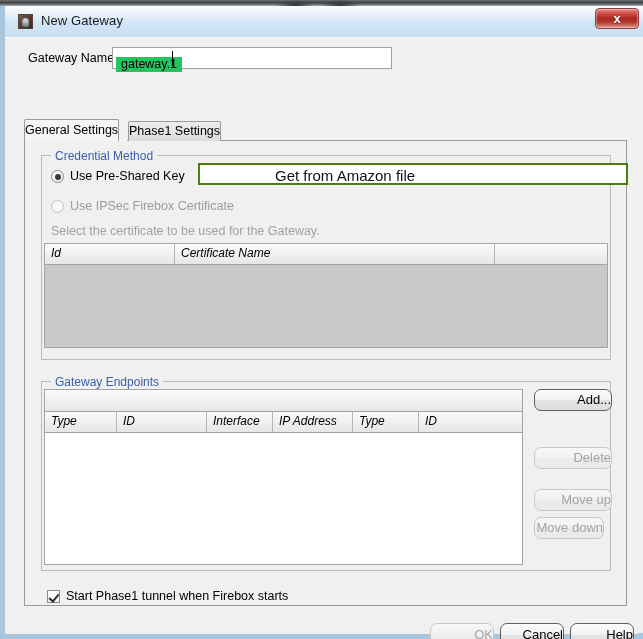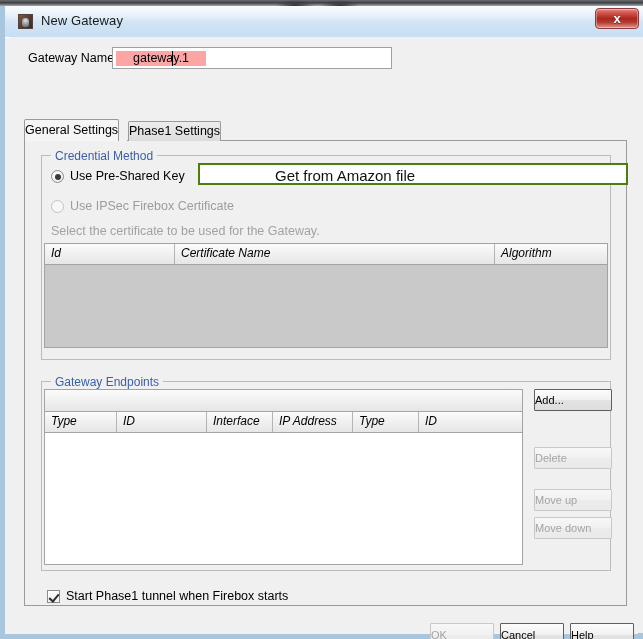--- a/index.html
+++ b/index.html
@@ -137,25 +137,25 @@
     position: absolute;
     left: 90px; top: 0px;
     width: 280px; height: 22px;
     background: #ffffff;
     border: 1px solid #a0a0a0;
     box-sizing: border-box;
     cursor: text;
   }
   #gateway-name-input .val {
     position: absolute;
-    left: 3px; top: 3px;
+    left: 3px; top: 9px;
     font-size: 12.5px;
     color: #000;
-    background: #fca5a5;
-    padding: 0 17px;
+    background: #22c55e;
+    padding: 0 5px;
     line-height: 15px;
   }
   #gateway-name-input .caret {
     position: absolute;
     left: 59px; top: 3px;
     width: 1px; height: 15px;
     background: #000;
   }
 
   
@@ -325,25 +325,25 @@
   }
   .tbody-empty {
     background: #ffffff;
   }
 
   
   .btn {
     position: absolute;
     box-sizing: border-box;
     border: 1px solid #8d8d8d;
-    border-radius: 1px;
+    border-radius: 7px;
     background: linear-gradient(180deg,#fcfcfc 0%, #f1f1f1 48%, #e3e3e3 52%, #dedede 100%);
-    font-size: 11px;
-    color: #000;
-    text-align: left;
+    font-size: 13px;
+    color: #000;
+    text-align: right;
     cursor: pointer;
     user-select: none;
   }
   .btn.strong { border-color: #5f5f5f; }
   .btn.disabled {
     color: #a4a4a4;
     border-color: #c8c8c8;
     background: linear-gradient(180deg,#f7f7f7 0%, #f1f1f1 48%, #ececec 52%, #eaeaea 100%);
     cursor: default;
   }
@@ -447,21 +447,20 @@
           <div class="radio disabled"></div>
           <div class="radio-label disabled">Use IPSec Firebox Certificate</div>
         </div>
 
         <div class="hint-text" style="left:26px; top:83px;">Select the certificate to be used for the Gateway.</div>
 
         <div class="table" style="left:19px; top:102px; width:564px; height:105px;">
           <div class="thead">
             <div class="th" style="width:130px">Id</div>
             <div class="th" style="width:320px">Certificate Name</div>
-            <div class="th last" style="width:112px">Algorithm</div>
           </div>
           <div class="tbody-disabled" style="height:84px;"></div>
         </div>
 
         <div class="groupbox" style="left:16px; top:240px; width:570px; height:190px;">
           <div class="group-title">Gateway Endpoints</div>
         </div>
 
         <div class="table" style="left:19px; top:248px; width:479px; height:176px;">
           <div class="thead two-level">
@@ -479,21 +478,21 @@
 
         <div class="btn strong" style="left:509px; top:248px; width:78px; height:22px; line-height:20px;">
           <span>Add...</span>
         </div>
         <div class="btn disabled" style="left:509px; top:348px; width:78px; height:22px; line-height:20px;">
           <span>Move up</span>
         </div>
         <div class="btn disabled" style="left:509px; top:306px; width:78px; height:22px; line-height:20px;">
           <span>Delete</span>
         </div>
-        <div class="btn disabled" style="left:509px; top:376px; width:78px; height:22px; line-height:20px;">
+        <div class="btn disabled" style="left:509px; top:376px; width:70px; height:22px; line-height:20px;">
           <span>Move down</span>
         </div>
 
         <div id="start-phase1-row">
           <div class="checkbox checked"></div>
           <div class="checkbox-label">Start Phase1 tunnel when Firebox starts</div>
         </div>
 
       </div>
 

